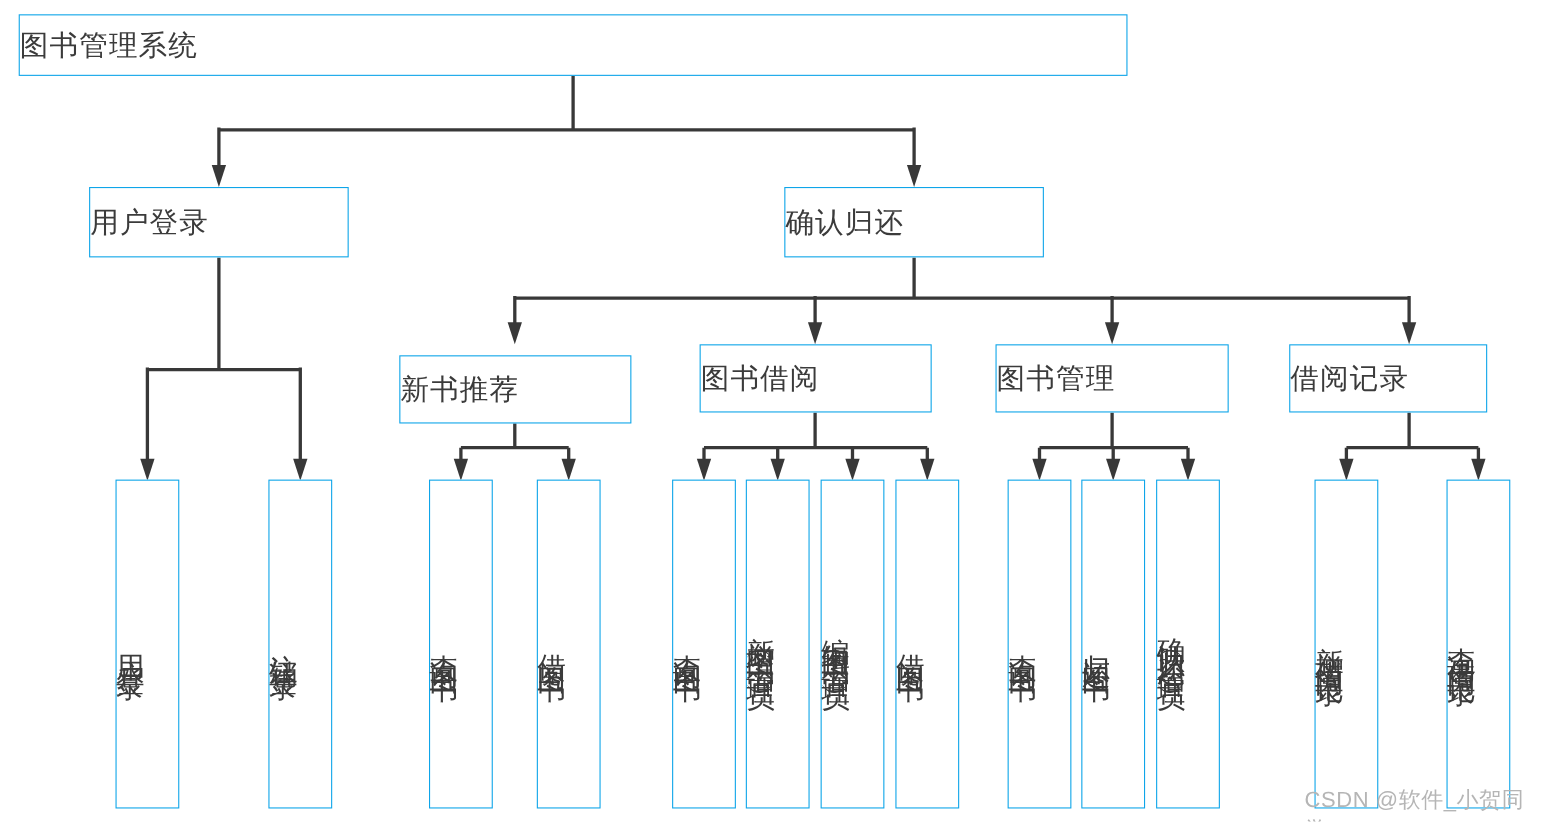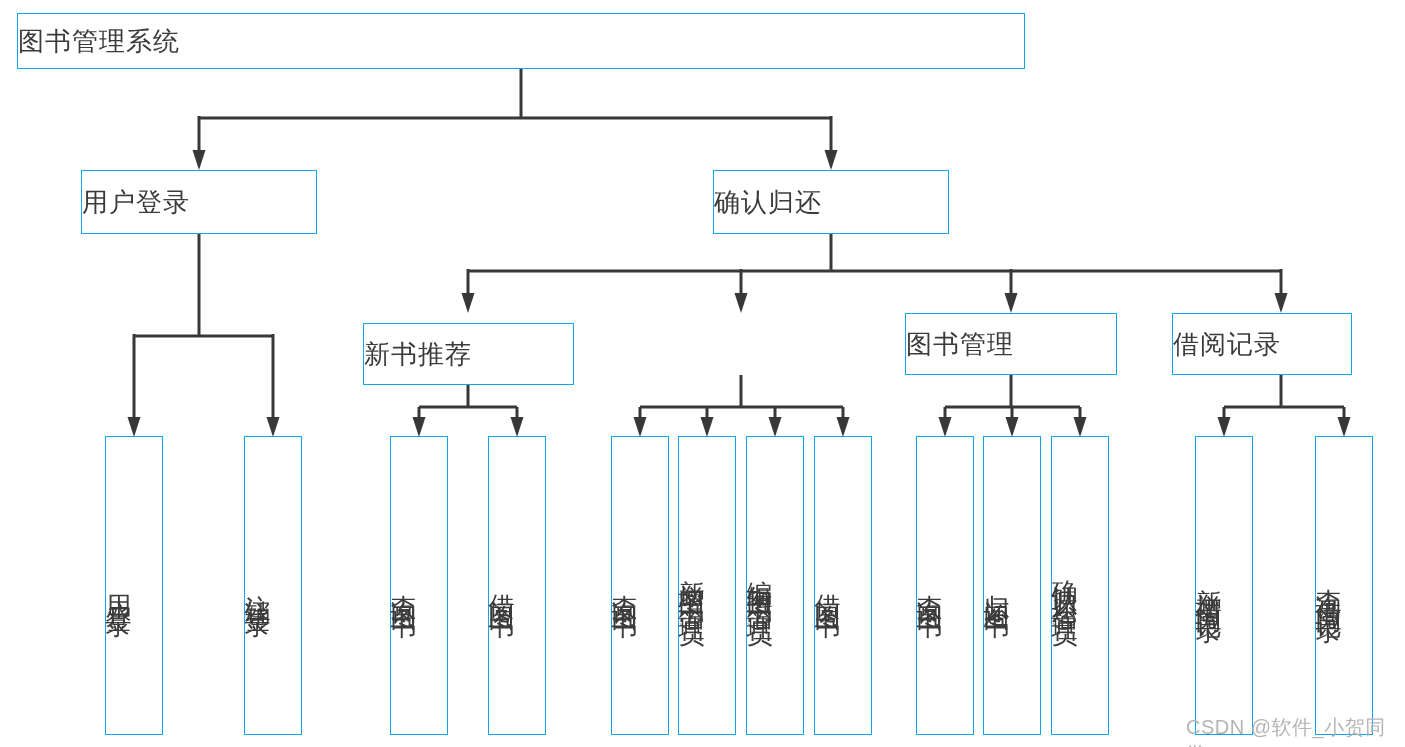--- a/index.html
+++ b/index.html
@@ -98,20 +98,23 @@
   <div class="node h" style="left:81px; top:170px; width:236px; height:64px;">
     <span class="lbl">用户登录</span>
   </div>
   <div class="node h" style="left:713px; top:170px; width:236px; height:64px;">
     <span class="lbl">确认归还</span>
   </div>
 
   <div class="node h" style="left:363px; top:313px; width:211px; height:62px;margin-top:10px;">
     <span class="lbl">新书推荐</span>
   </div>
+  <div class="node h" style="left:636px; top:313px; width:211px; height:62px;">
+    <span class="lbl">图书借阅</span>
+  </div>
   <div class="node h" style="left:905px; top:313px; width:212px; height:62px;">
     <span class="lbl">图书管理</span>
   </div>
   <div class="node h" style="left:1172px; top:313px; width:180px; height:62px;">
     <span class="lbl">借阅记录</span>
   </div>
 
   <div class="node v" style="left:105px; top:436px; width:58px; height:299px;">
     <span class="lbl">用户登录</span>
   </div>

